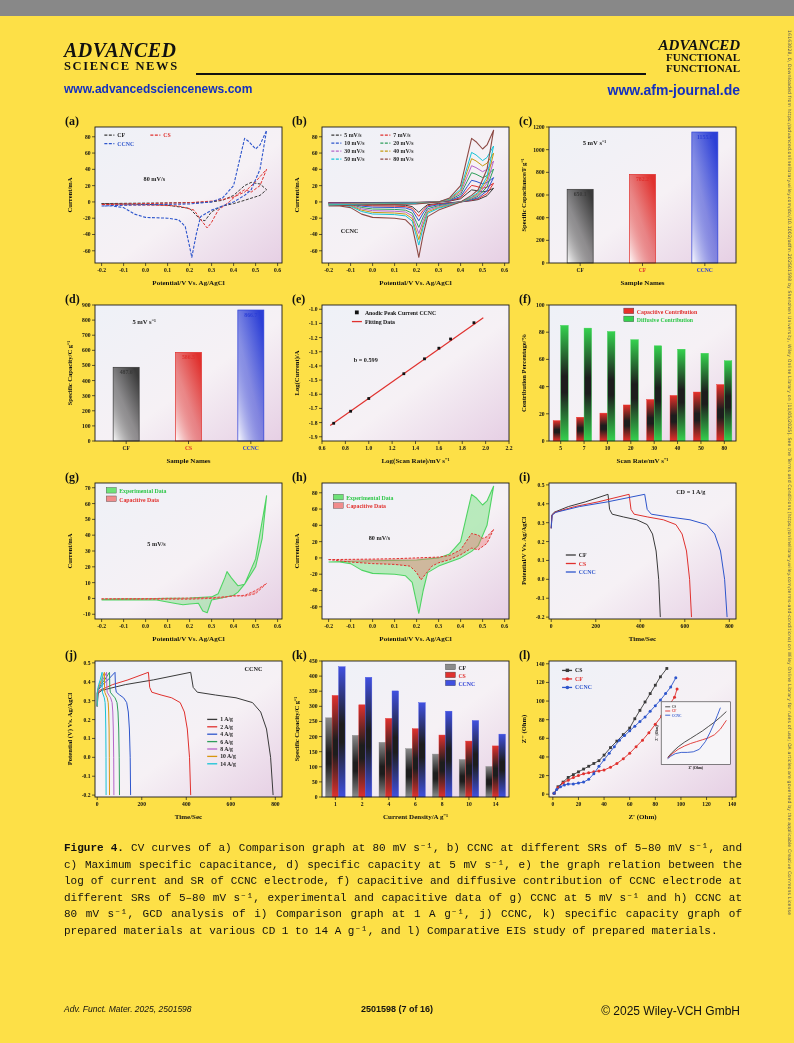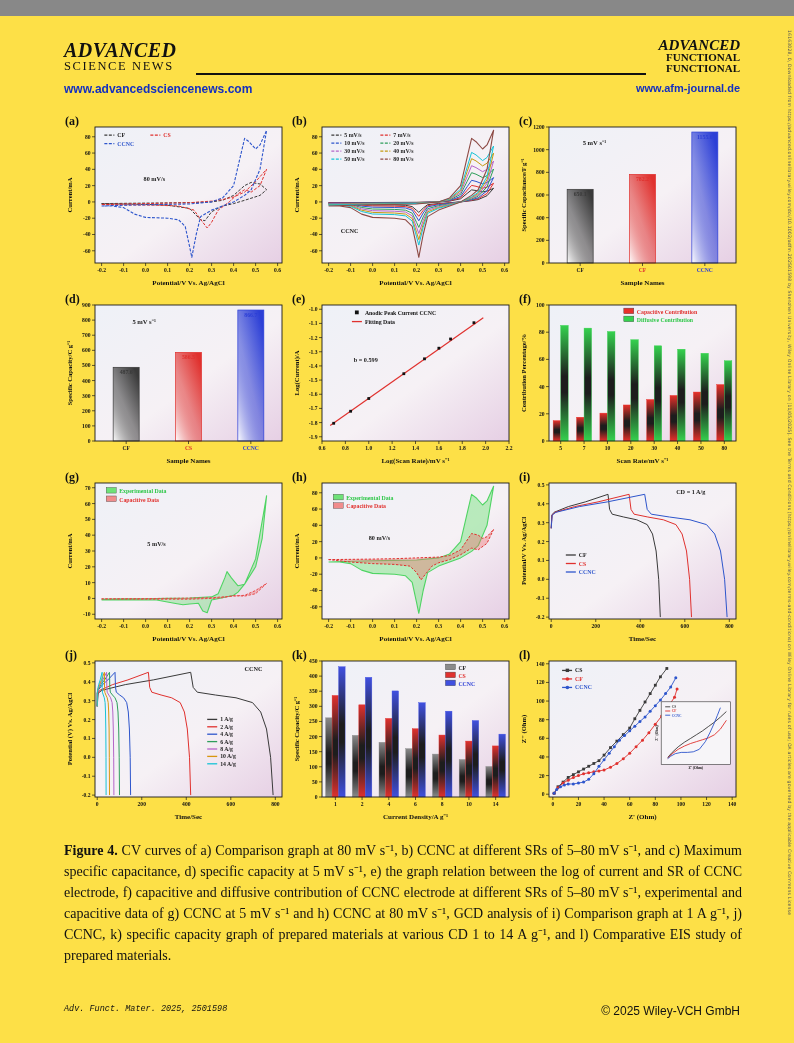--- a/index.html
+++ b/index.html
@@ -1,43 +1,43 @@
 <!DOCTYPE html>
 <html><head>
 <meta charset="utf-8">
 <style>
   html,body{margin:0;padding:0;background:#888;}
   #page{position:relative;width:794px;height:1030px;background:#fde047;margin:16px auto;overflow:hidden;
         font-family:"Liberation Serif",serif;}
   
   .h-left{position:absolute;left:64px;top:24px;}
   .asn1{font-weight:bold;font-style:italic;font-size:20px;letter-spacing:.5px;color:#111;line-height:1;}
-  .asn2{font-weight:normal;font-size:12.5px;letter-spacing:1.6px;color:#111;line-height:1.1;}
+  .asn2{font-weight:bold;font-size:12.5px;letter-spacing:1.6px;color:#111;line-height:1.1;}
   .h-url-left{position:absolute;left:64px;top:66px;font-family:"Liberation Sans",sans-serif;
         font-weight:bold;font-size:12px;color:#1430c0;text-decoration:none;}
   .h-rule{position:absolute;left:196px;top:57px;width:450px;height:2px;background:#111;}
   .h-right{position:absolute;right:54px;top:22px;text-align:right;line-height:.95;}
   .afm1{font-weight:bold;font-style:italic;font-size:15px;color:#111;}
   .afm2{font-weight:bold;font-size:11px;color:#111;}
   .h-url-right{position:absolute;right:54px;top:66px;font-family:"Liberation Sans",sans-serif;
-        font-weight:bold;font-size:11px;color:#1430c0;text-decoration:none;}
+        font-weight:bold;font-size:14px;color:#1430c0;text-decoration:none;}
   
   .sidebar{position:absolute;right:2px;top:14px;writing-mode:vertical-rl;
         font-family:"DejaVu Sans",sans-serif;font-size:4.6px;color:#555;letter-spacing:.15px;height:1010px;}
   
   #fig-grid{position:absolute;left:64px;top:98px;display:grid;grid-template-columns:repeat(3,227px);grid-auto-rows:178px;}
   .panel{position:relative;width:227px;height:178px;}
   .plabel{position:absolute;left:1px;top:0px;font-weight:bold;font-size:12px;color:#111;z-index:2;}
   .panel svg{display:block;}
   
-  #caption{position:absolute;left:64px;top:824px;width:678px;font-family:Liberation Serif, serif;
-        font-size:14px;line-height:1.5;color:#111;text-align:justify;}
+  #caption{position:absolute;left:64px;top:824px;width:678px;font-family:Liberation Mono, monospace;
+        font-size:11px;line-height:1.5;color:#111;text-align:justify;}
   #caption .capb{font-weight:bold;}
   
-  .f-left{position:absolute;left:64px;top:988px;font-style:italic;font-family:Liberation Mono, monospace;font-size:8.5px;color:#111;text-align:center;}
+  .f-left{position:absolute;left:64px;top:988px;font-style:italic;font-family:Liberation Sans, sans-serif;font-size:8.5px;color:#111;text-align:center;}
   .f-center{position:absolute;left:0;top:988px;width:794px;text-align:center;font-weight:bold;
         font-family:"Liberation Sans",sans-serif;font-size:9px;color:#111;}
   .f-right{position:absolute;right:54px;top:988px;font-family:"Liberation Sans",sans-serif;font-size:12px;color:#111;}
 </style>
 </head>
 <body>
 
 <div id="page">
 
   <div class="h-left">
@@ -931,15 +931,16 @@
           <text x="140.2" y="85.08" font-size="3.6" text-anchor="middle" fill="#111" font-family="&quot;Liberation Serif&quot;,serif" font-weight="bold" transform="rotate(-90 140.2 85.08)">Z'' (Ohm)</text>
         </svg>
       </div>
     </div>
 
   <div id="caption">
     <span class="capb">Figure 4.</span><span> CV curves of a) Comparison graph at 80 mV s⁻¹, b) CCNC at different SRs of 5–80 mV s⁻¹, and c) Maximum specific capacitance, d) specific capacity at 5 mV s⁻¹, e) the graph relation between the log of current and SR of CCNC electrode, f) capacitive and diffusive contribution of CCNC electrode at different SRs of 5–80 mV s⁻¹, experimental and capacitive data of g) CCNC at 5 mV s⁻¹ and h) CCNC at 80 mV s⁻¹, GCD analysis of i) Comparison graph at 1 A g⁻¹, j) CCNC, k) specific capacity graph of prepared materials at various CD 1 to 14 A g⁻¹, and l) Comparative EIS study of prepared materials.</span>
   </div>
 
   <div class="f-left">Adv. Funct. Mater. 2025, 2501598</div>
+  <div class="f-center">2501598 (7 of 16)</div>
   <div class="f-right">© 2025 Wiley-VCH GmbH</div>
 
 </div>
 
 </body></html>

